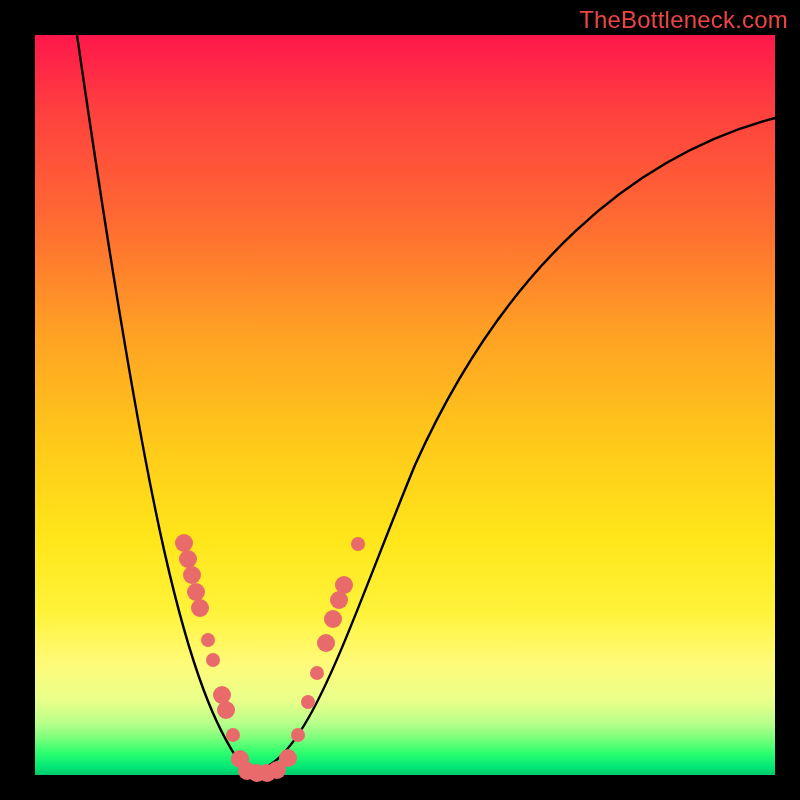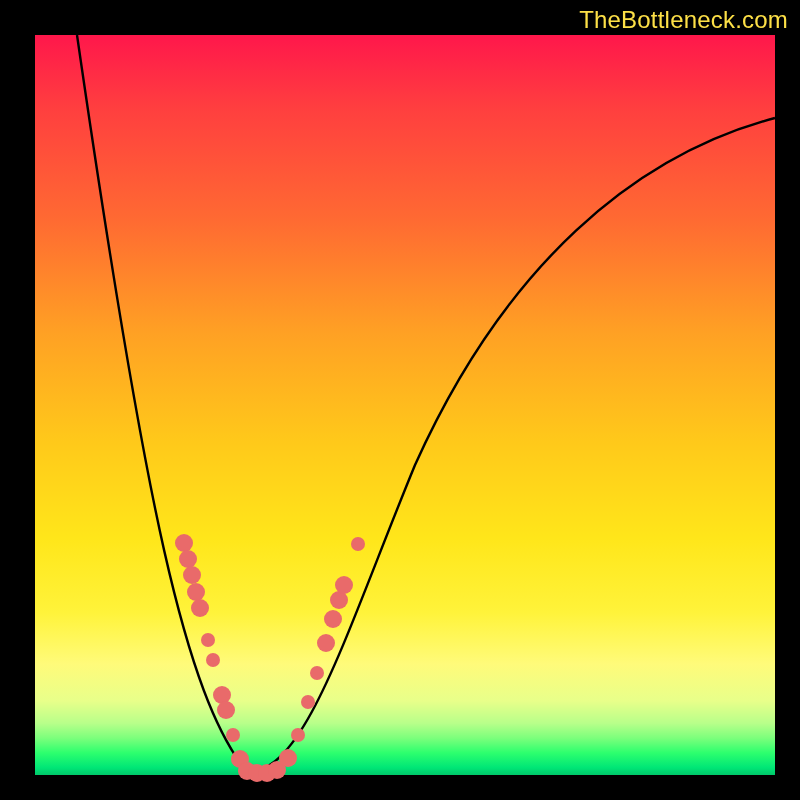--- a/index.html
+++ b/index.html
@@ -32,21 +32,21 @@
       #7cff7c 95%,
       #2dff6e 97%,
       #00e676 99%,
       #00c86a 100%
     );
   }
   .watermark {
     position: absolute;
     top: 6px;
     right: 12px;
-    color: #fde047;
+    color: #ef4444;
     font-size: 24px;
     letter-spacing: 0.2px;
     font-weight: 400;
     z-index: 5;
   }
   svg.curve {
     position: absolute;
     left: 0;
     top: 0;
     width: 740px;

